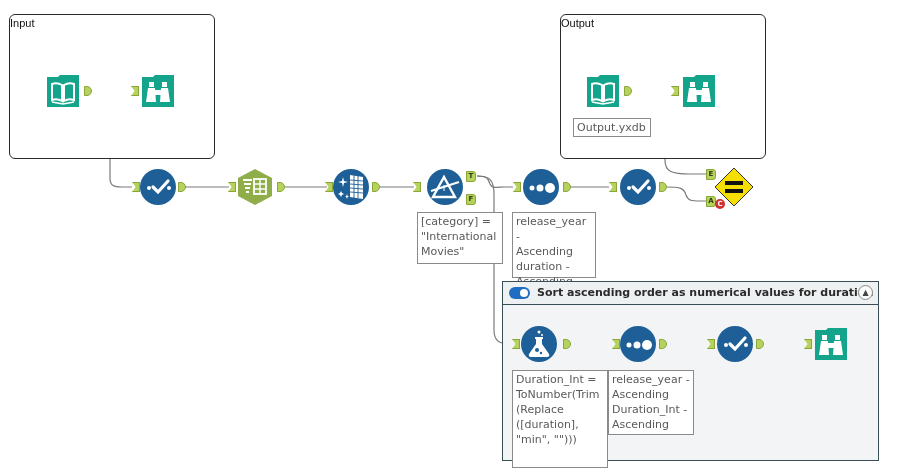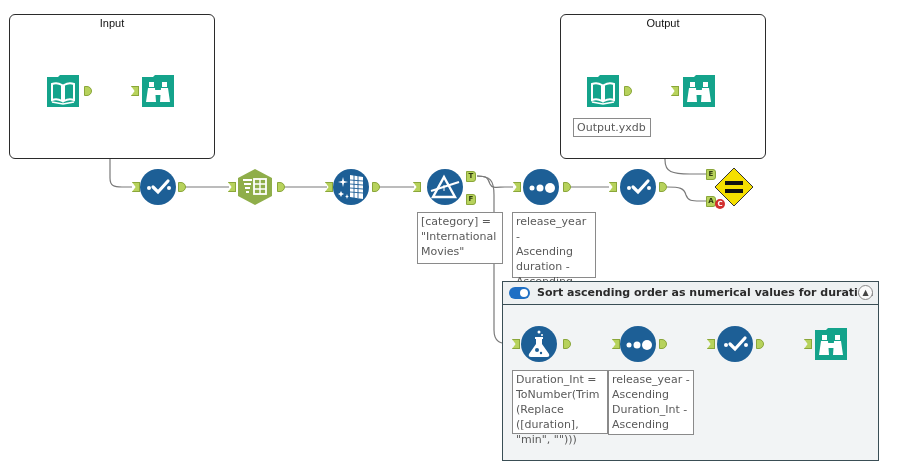--- a/index.html
+++ b/index.html
@@ -1,19 +1,19 @@
 <!DOCTYPE html>
 <html><head>
 <meta charset="utf-8">
 <style>
   html, body { margin:0; padding:0; background:#ffffff; }
   body { width:897px; height:471px; position:relative; overflow:hidden; font-family:"DejaVu Sans", sans-serif; }
   .abs { position:absolute; }
   .container { position:absolute; border:1px solid #2b2b2b; border-radius:6px; background:#fff; }
-  .container-title { position:absolute; left:0; right:0; top:2px; text-align:center; font-size:11px; color:#111; font-family:"Liberation Sans", sans-serif; }
+  .container-title { position:absolute; left:0; right:0; top:2px; text-align:left; font-size:11px; color:#111; font-family:"Liberation Sans", sans-serif; }
   .tool { position:absolute; width:36px; height:36px; }
   .anchor-in, .anchor-out { position:absolute; width:8px; height:10px; background:#b7d25c; border:1px solid #8aa63a; box-sizing:border-box; }
   .anchor-in { clip-path:polygon(0 0,100% 0,100% 100%,0 100%, 45% 50%); }
   .anchor-out { border-radius:0 5px 5px 0; }
   .anchor-lbl { position:absolute; width:10px; height:11px; background:#b7d25c; border:1px solid #8aa63a; box-sizing:border-box; font-size:7px; font-weight:bold; color:#2f3b10; text-align:center; line-height:9px; font-family:"DejaVu Sans", sans-serif; border-radius:0 3px 3px 0; }
   .annot { position:absolute; border:1px solid #8a8a8a; background:#fff; font-family:"DejaVu Sans", sans-serif; font-size:11px; line-height:15px; color:#5a5a5a; padding:1px 3px; box-sizing:border-box; white-space:pre-line; }
   .tbox { position:absolute; left:502px; top:281px; width:377px; height:180px; border:1px solid #3a4e55; background:#f2f4f5; box-sizing:border-box; }
   .tbox-head { position:absolute; left:0; top:0; right:0; height:22px; background:#eef1f2; border-bottom:1px solid #3a4e55; }
   .tbox-title { position:absolute; left:34px; top:4px; font-size:11px; font-weight:bold; color:#2b2b2b; font-family:"DejaVu Sans", sans-serif; }
   .toggle { position:absolute; left:6px; top:5px; width:21px; height:12px; border-radius:6px; background:#1e6fc4; }
@@ -236,21 +236,21 @@
 <div class="tool" style="left:813px;top:326px;">
   <svg width="36" height="36" viewBox="0 0 36 36">
     <path d="M2 4 L13 4 L15 2 L34 2 L34 34 L2 34 Z" fill="#14a38b"></path>
     <rect x="9" y="9" width="5" height="5" fill="#fff"></rect>
       <rect x="22" y="9" width="5" height="5" fill="#fff"></rect>
     <path d="M8 15 L15 15 L16 29 L6 29 Z M21 15 L28 15 L30 29 L20 29 Z" fill="#fff"></path>
     <rect x="15" y="17" width="6" height="5" fill="#fff"></rect>
   </svg>
 </div>
 
-<div class="annot" style="left:512px;top:370px;width:96px;height:64px;">Duration_Int =
+<div class="annot" style="left:512px;top:370px;width:96px;height:98px;">Duration_Int =
 ToNumber(Trim
 (Replace
 ([duration],
 "min", "")))</div>
 <div class="annot" style="left:608px;top:370px;width:86px;height:65px;">release_year -
 Ascending
 Duration_Int -
 Ascending</div>
 
 </body></html>

